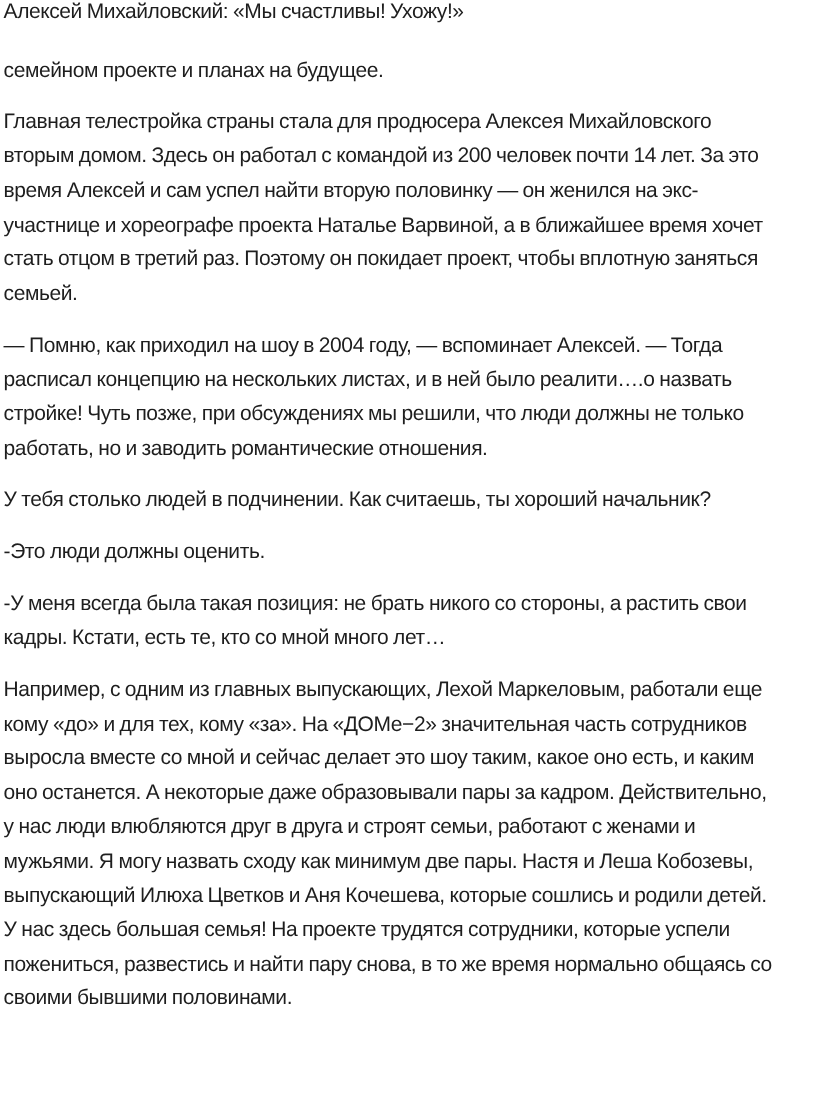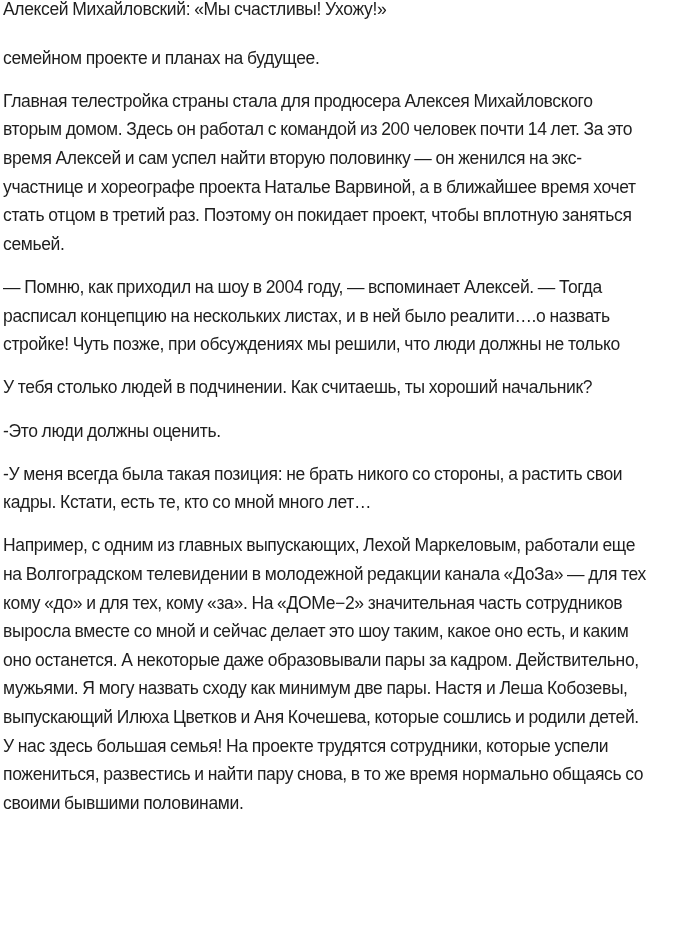--- a/index.html
+++ b/index.html
@@ -53,41 +53,42 @@
     <span class="line">время Алексей и сам успел найти вторую половинку — он женился на экс-</span>
     <span class="line">участнице и хореографе проекта Наталье Варвиной, а в ближайшее время хочет</span>
     <span class="line">стать отцом в третий раз. Поэтому он покидает проект, чтобы вплотную заняться</span>
     <span class="line">семьей.</span>
   </p>
 
   <p>
     <span class="line">— Помню, как приходил на шоу в 2004 году, — вспоминает Алексей. — Тогда</span>
     <span class="line">расписал концепцию на нескольких листах, и в ней было реалити….о назвать</span>
     <span class="line">стройке! Чуть позже, при обсуждениях мы решили, что люди должны не только</span>
+    <span class="line">работать, но и заводить романтические отношения.</span>
   </p>
 
   <p>
     <span class="line">У тебя столько людей в подчинении. Как считаешь, ты хороший начальник?</span>
   </p>
 
   <p>
     <span class="line">-Это люди должны оценить.</span>
   </p>
 
 
   <p>
     <span class="line">-У меня всегда была такая позиция: не брать никого со стороны, а растить свои</span>
     <span class="line">кадры. Кстати, есть те, кто со мной много лет…</span>
   </p>
 
   <p>
     <span class="line">Например, с одним из главных выпускающих, Лехой Маркеловым, работали еще</span>
-    <span class="line">на Волгоградском телевидении в молодежной редакции канала «ДоЗа» — для тех</span>
     <span class="line">кому «до» и для тех, кому «за». На «ДОМе−2» значительная часть сотрудников</span>
     <span class="line">выросла вместе со мной и сейчас делает это шоу таким, какое оно есть, и каким</span>
     <span class="line">оно останется. А некоторые даже образовывали пары за кадром. Действительно,</span>
+    <span class="line">у нас люди влюбляются друг в друга и строят семьи, работают с женами и</span>
     <span class="line">мужьями. Я могу назвать сходу как минимум две пары. Настя и Леша Кобозевы,</span>
     <span class="line">выпускающий Илюха Цветков и Аня Кочешева, которые сошлись и родили детей.</span>
     <span class="line">У нас здесь большая семья! На проекте трудятся сотрудники, которые успели</span>
     <span class="line">пожениться, развестись и найти пару снова, в то же время нормально общаясь со</span>
     <span class="line">своими бывшими половинами.</span>
   </p>
 </div>
 
 </body></html>

